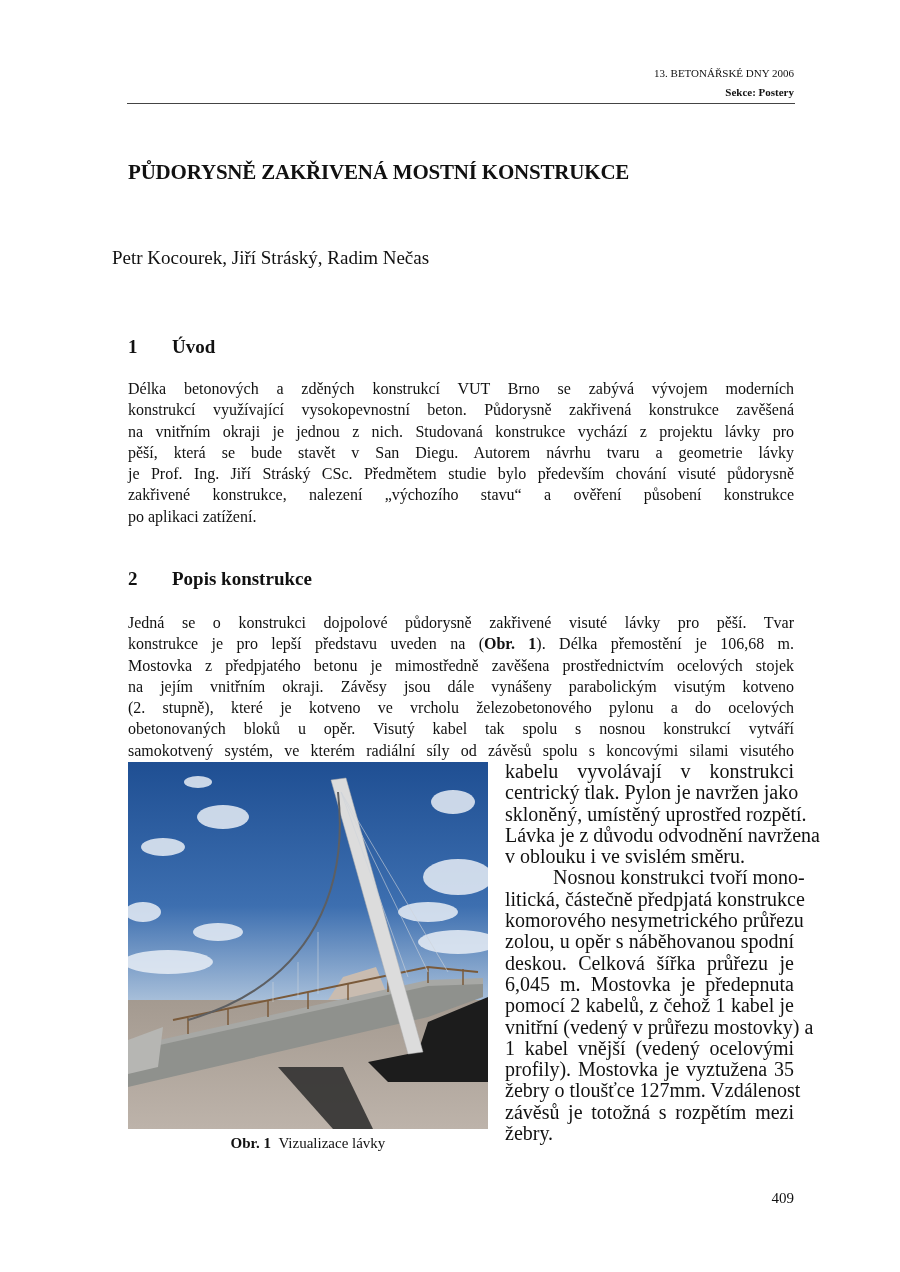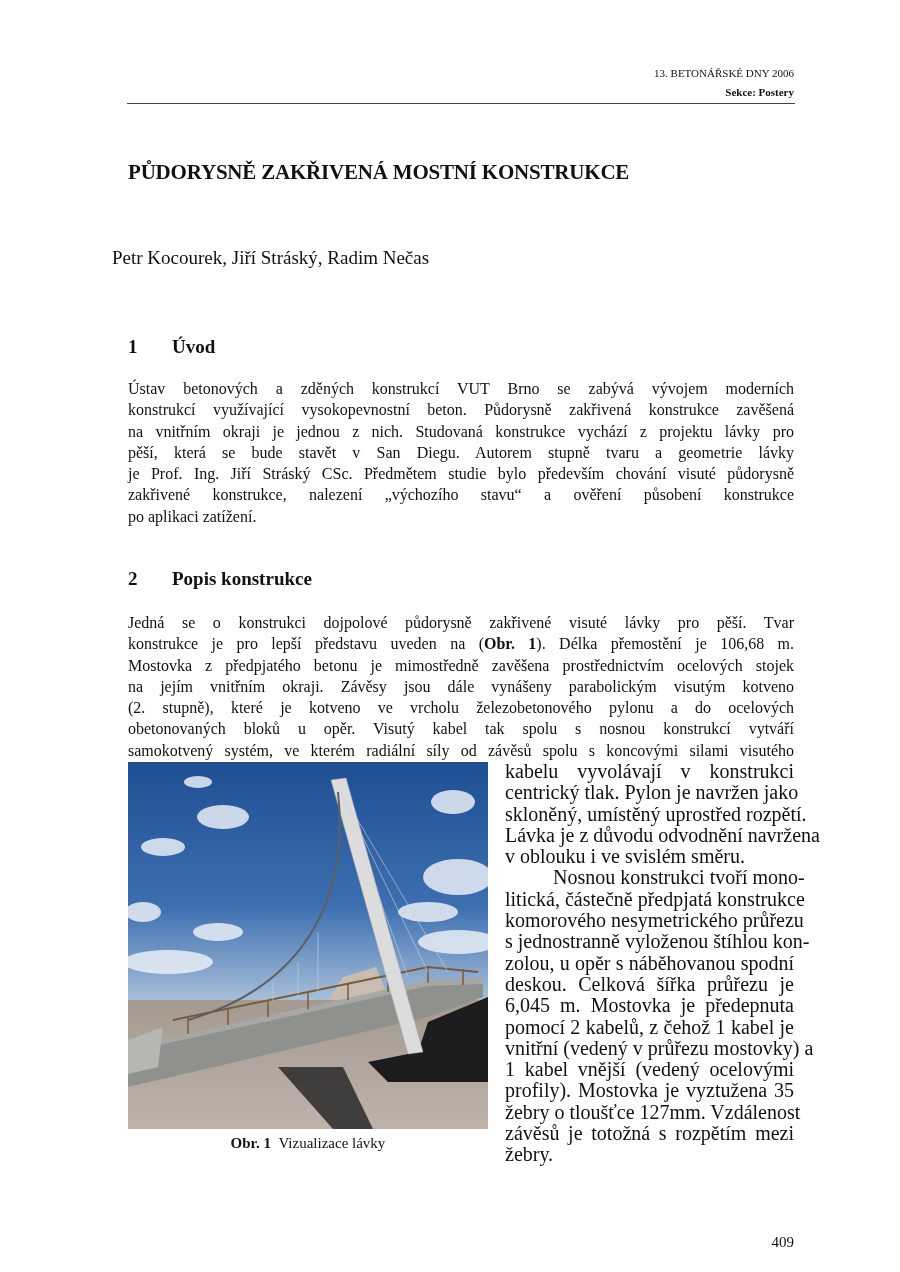--- a/index.html
+++ b/index.html
@@ -18,21 +18,21 @@
        text-align:justify; }
   .p .ln { display:block; text-align:justify; text-align-last:justify; white-space:nowrap; }
   .p .ln.last { text-align-last:left; }
   .col { position:absolute; left:505px; width:289px; font-size:20px; line-height:21.3px; }
   .col .ln { display:block; text-align:justify; text-align-last:justify; white-space:nowrap; }
   .col .ln.last { text-align-last:left; }
   .col .ln.indent { padding-left:48px; }
   .fig { position:absolute; left:128px; top:762px; width:360px; height:367px; overflow:hidden; }
   .caption { position:absolute; left:128px; top:1135px; width:360px; text-align:center; font-size:15px; }
   .caption b { font-weight:bold; }
-  .pagenum { position:absolute; left:740px; top:1190px; width:54px; text-align:right; font-size:15px;margin-top:44px; }
+  .pagenum { position:absolute; left:740px; top:1190px; width:54px; text-align:right; font-size:15px; }
 </style>
 </head>
 <body>
 
 <div class="hdr">
   <div>13. BETONÁŘSKÉ DNY 2006</div>
   <div class="l2">Sekce: Postery</div>
 </div>
 <div class="hdr-rule"></div>
 
@@ -40,24 +40,24 @@
   <div>PŮDORYSNĚ ZAKŘIVENÁ MOSTNÍ KONSTRUKCE</div>
 </div>
 
 <div class="authors">Petr Kocourek, Jiří Stráský, Radim Nečas</div>
 
 <div class="sec" style="top:336px;">
   <span class="num">1</span><span>Úvod</span>
 </div>
 
 <div class="p" style="top:378px;">
-  <span class="ln">Ústav betonových a zděných konstrukcí VUT Brno se zabývá vývojem moderních</span>
+  <span class="ln">Délka betonových a zděných konstrukcí VUT Brno se zabývá vývojem moderních</span>
   <span class="ln">konstrukcí využívající vysokopevnostní beton. Půdorysně zakřivená konstrukce zavěšená</span>
   <span class="ln">na vnitřním okraji je jednou z nich. Studovaná konstrukce vychází z projektu lávky pro</span>
-  <span class="ln">pěší, která se bude stavět v San Diegu. Autorem stupně tvaru a geometrie lávky</span>
+  <span class="ln">pěší, která se bude stavět v San Diegu. Autorem návrhu tvaru a geometrie lávky</span>
   <span class="ln">je Prof. Ing. Jiří Stráský CSc. Předmětem studie bylo především chování visuté půdorysně</span>
   <span class="ln">zakřivené konstrukce, nalezení „výchozího stavu“ a ověření působení konstrukce</span>
   <span class="ln last">po aplikaci zatížení.</span>
 </div>
 
 <div class="sec" style="top:568px;">
   <span class="num">2</span><span>Popis konstrukce</span>
 </div>
 
 <div class="p" style="top:612px;">
@@ -133,21 +133,20 @@
 
 <div class="col" style="top:761px;">
   <span class="ln">kabelu vyvolávají v konstrukci</span>
   <span class="ln">centrický tlak. Pylon je navržen jako</span>
   <span class="ln">skloněný, umístěný uprostřed rozpětí.</span>
   <span class="ln">Lávka je z důvodu odvodnění navržena</span>
   <span class="ln last">v oblouku i ve svislém směru.</span>
   <span class="ln indent">Nosnou konstrukci tvoří mono-</span>
   <span class="ln">litická, částečně předpjatá konstrukce</span>
   <span class="ln">komorového nesymetrického průřezu</span>
-  <span class="ln">s jednostranně vyloženou štíhlou kon-</span>
   <span class="ln">zolou, u opěr s náběhovanou spodní</span>
   <span class="ln">deskou. Celková šířka průřezu je</span>
   <span class="ln">6,045 m. Mostovka je předepnuta</span>
   <span class="ln">pomocí 2 kabelů, z čehož 1 kabel je</span>
   <span class="ln">vnitřní (vedený v průřezu mostovky) a</span>
   <span class="ln">1 kabel vnější (vedený ocelovými</span>
   <span class="ln">profily). Mostovka je vyztužena 35</span>
   <span class="ln">žebry o tloušťce 127mm. Vzdálenost</span>
   <span class="ln">závěsů je totožná s rozpětím mezi</span>
   <span class="ln last">žebry.</span>

